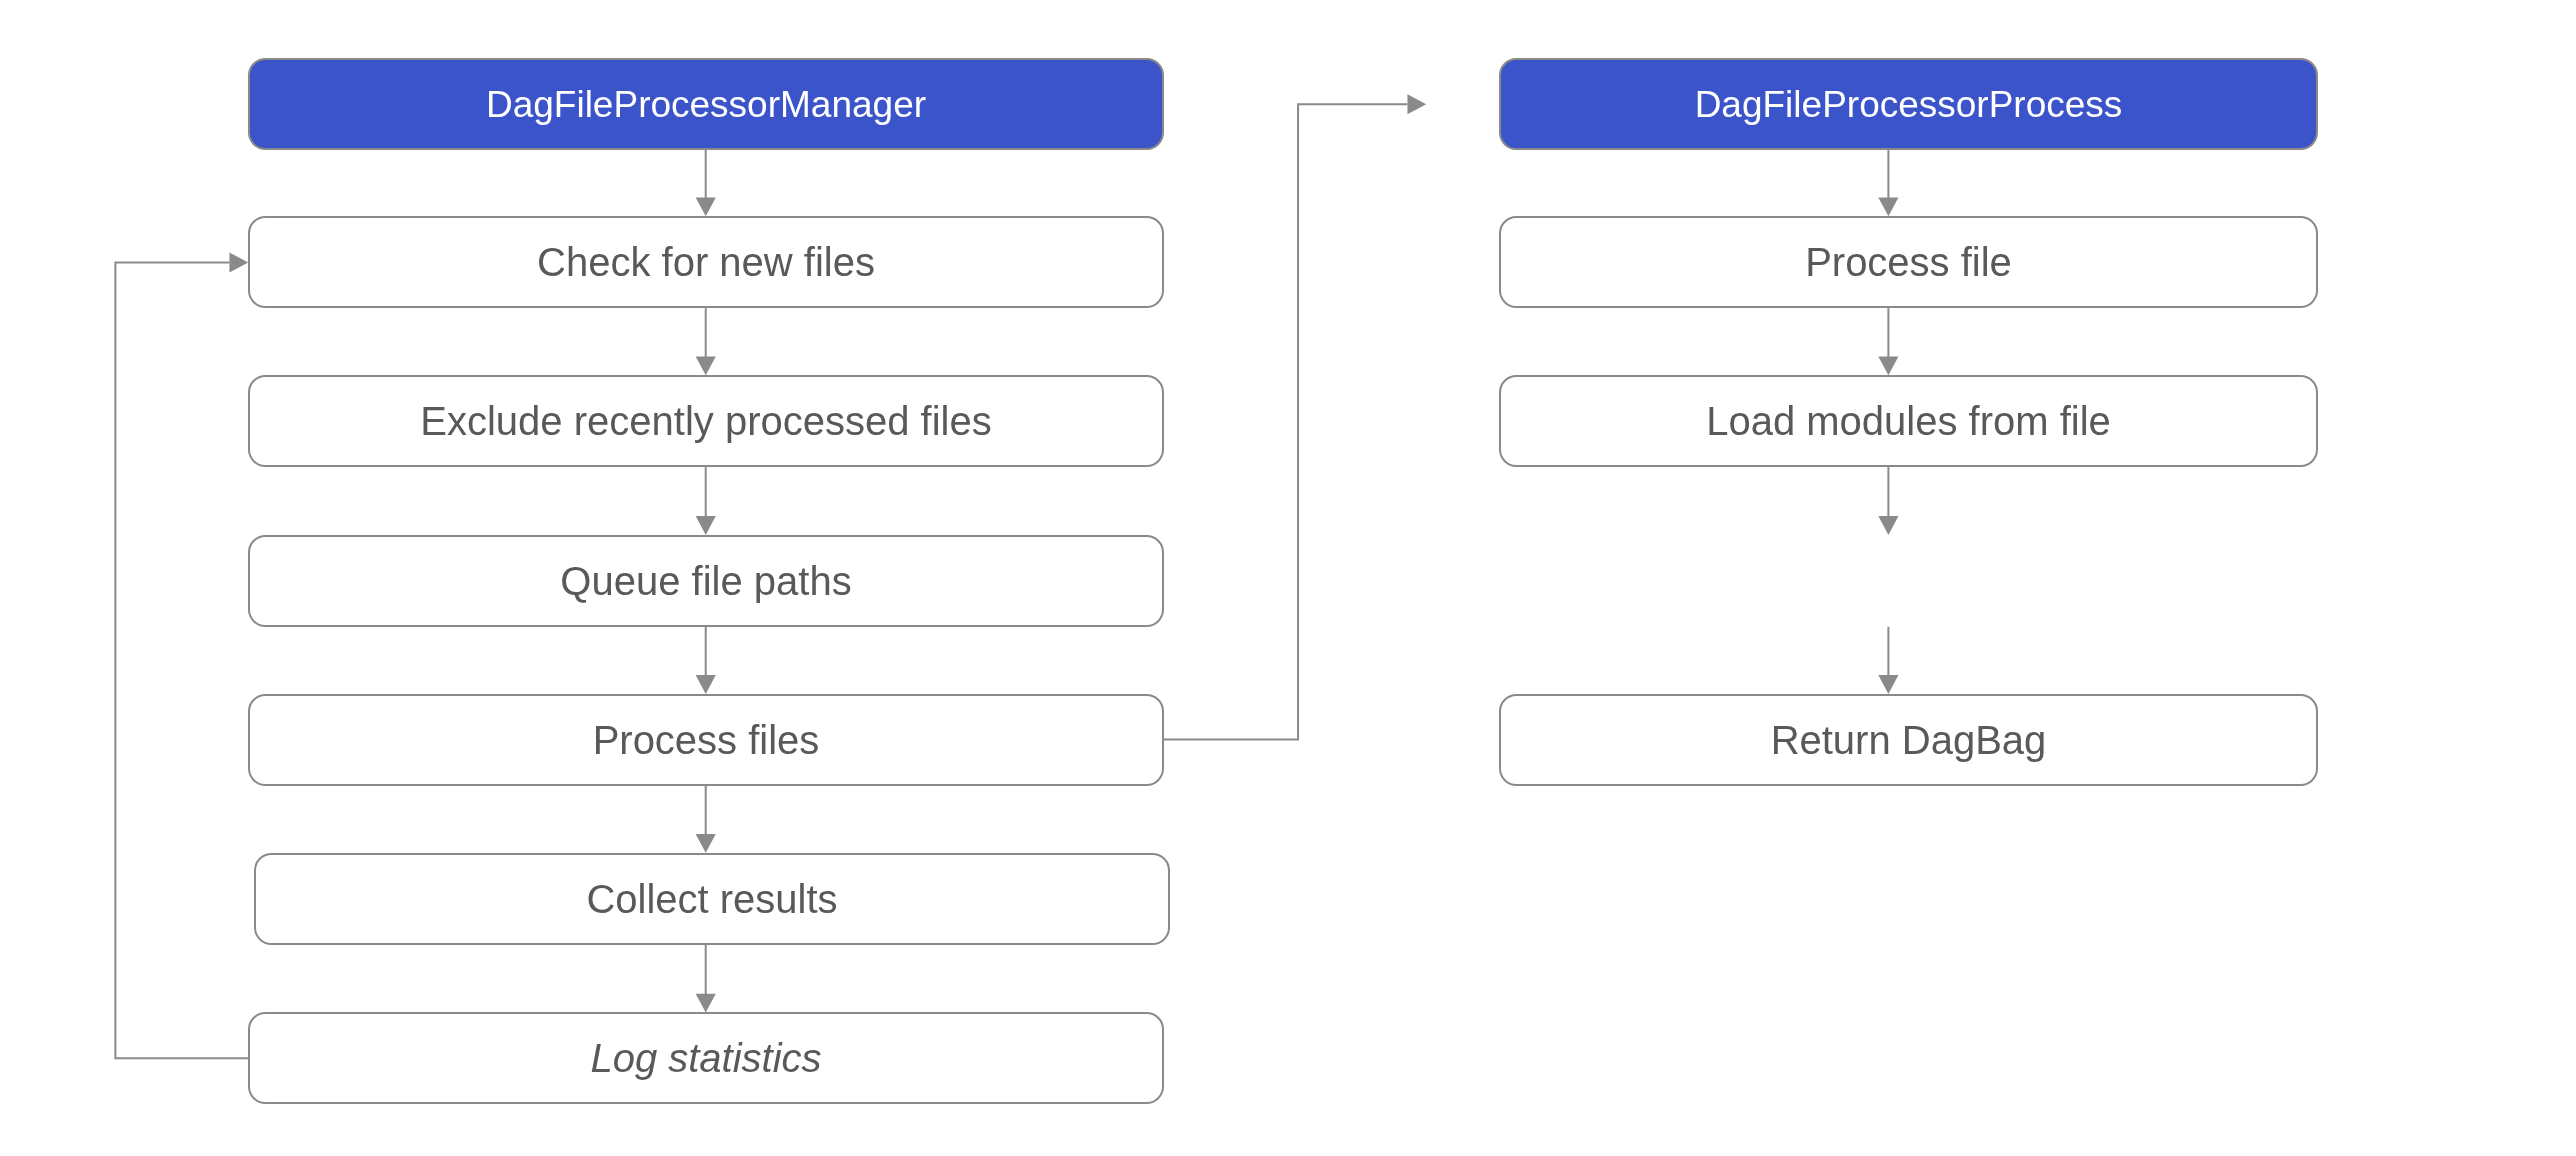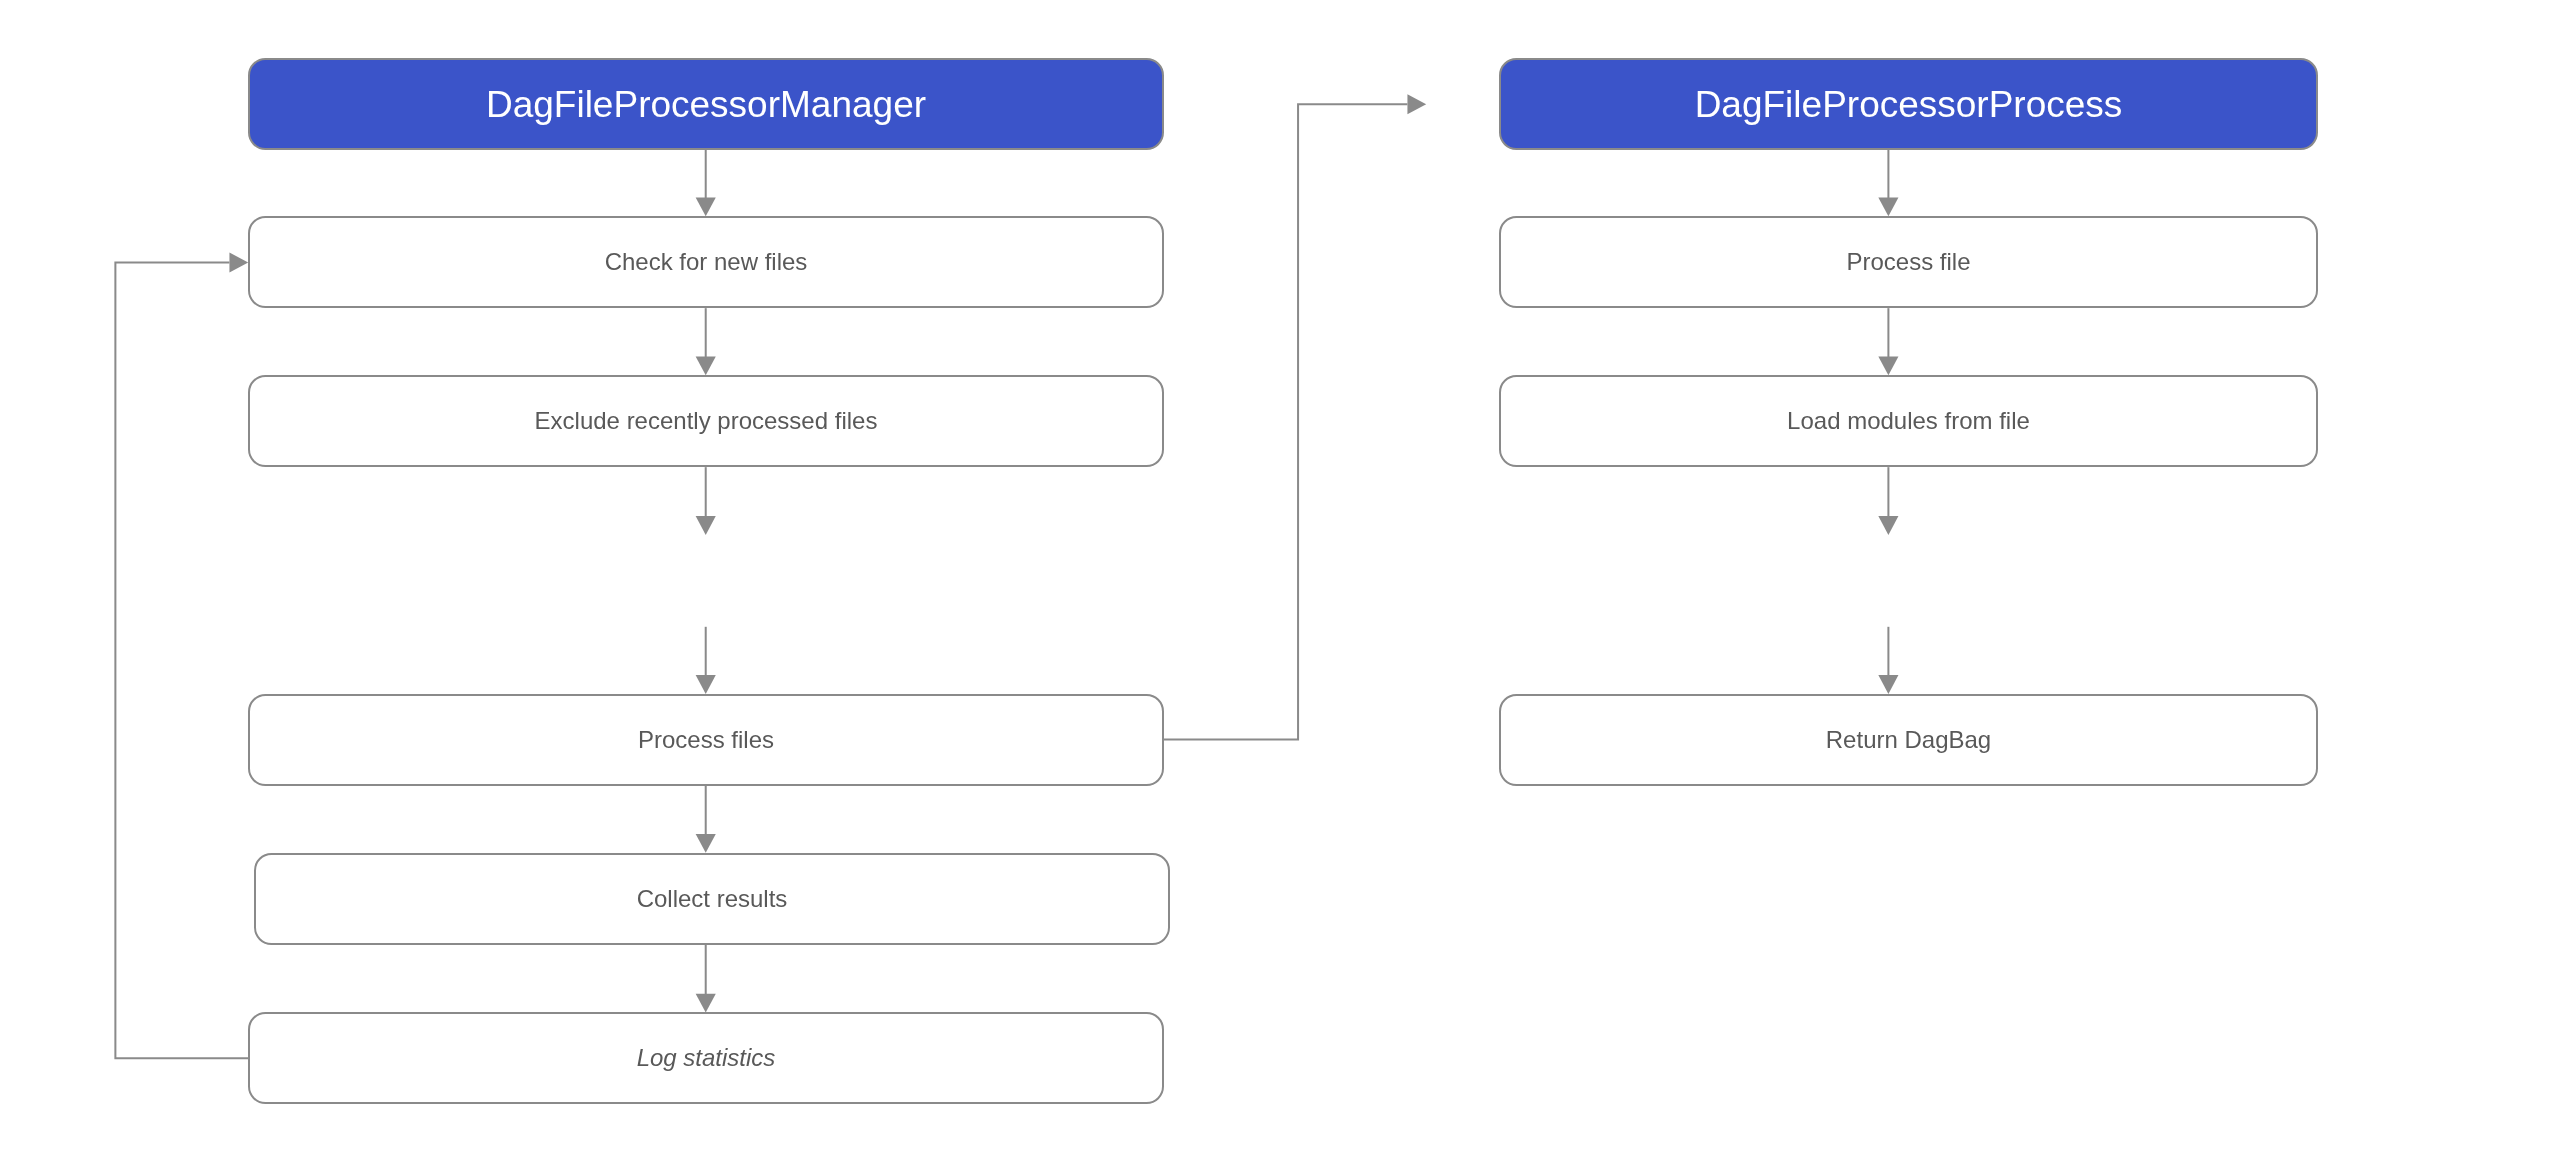--- a/index.html
+++ b/index.html
@@ -13,21 +13,21 @@
   .connector-layer{position:absolute;left:0;top:0;pointer-events:none;}
   .node{
     position:absolute;
     box-sizing:border-box;
     height:92px;
     display:flex;align-items:center;justify-content:center;
     background:#ffffff;
     border:2px solid #8A8A8A;
     border-radius:17.4px;
     color:#595959;
-    font-size:24px;
+    font-size:40px;
     line-height:1;
     white-space:nowrap;
   }
   .node.header{
     background:#3B54C9;
     color:#ffffff;
     font-size:37px;
   }
   .col-left{left:248px;width:916px;}
   .col-right{left:1499px;width:819px;}
@@ -97,20 +97,21 @@
     </g>
     <g>
       <line class="edge" x1="2815" y1="934" x2="2815" y2="1010"></line>
       <polygon class="head" points="2800,1006 2830,1006 2815,1034"></polygon>
     </g>
   </svg>
 
   <div class="node header col-left row0">DagFileProcessorManager</div>
   <div class="node col-left row1">Check for new files</div>
   <div class="node col-left row2">Exclude recently processed files</div>
+  <div class="node col-left row3">Queue file paths</div>
   <div class="node col-left row4">Process files</div>
   <div class="node col-left row5">Collect results</div>
   <div class="node col-left row6">Log statistics</div>
 
   <div class="node header col-right row0">DagFileProcessorProcess</div>
   <div class="node col-right row1">Process file</div>
   <div class="node col-right row2">Load modules from file</div>
   <div class="node col-right row4">Return DagBag</div>
 
 </div>

